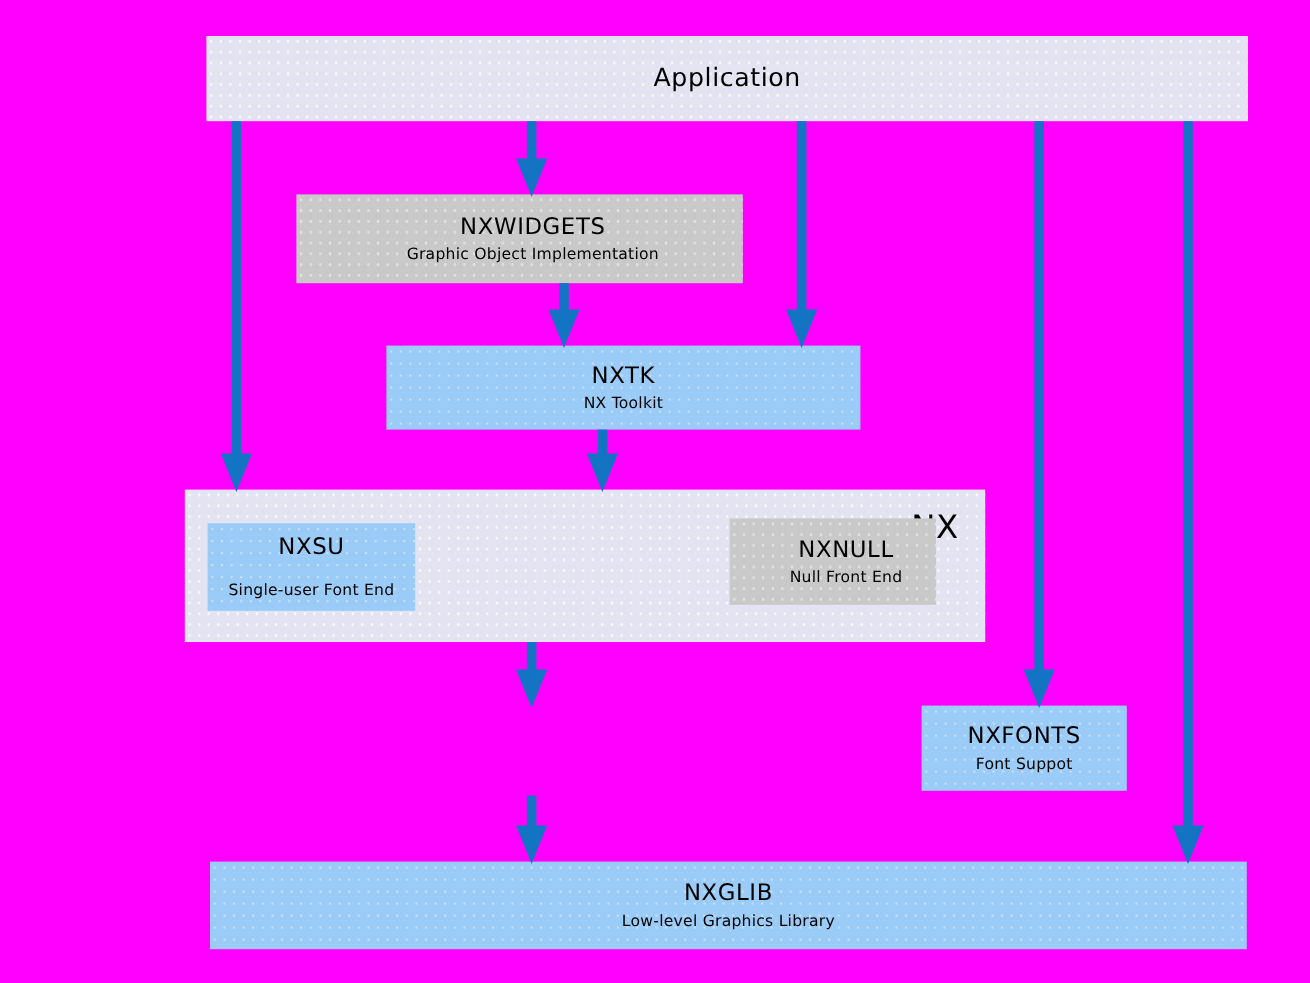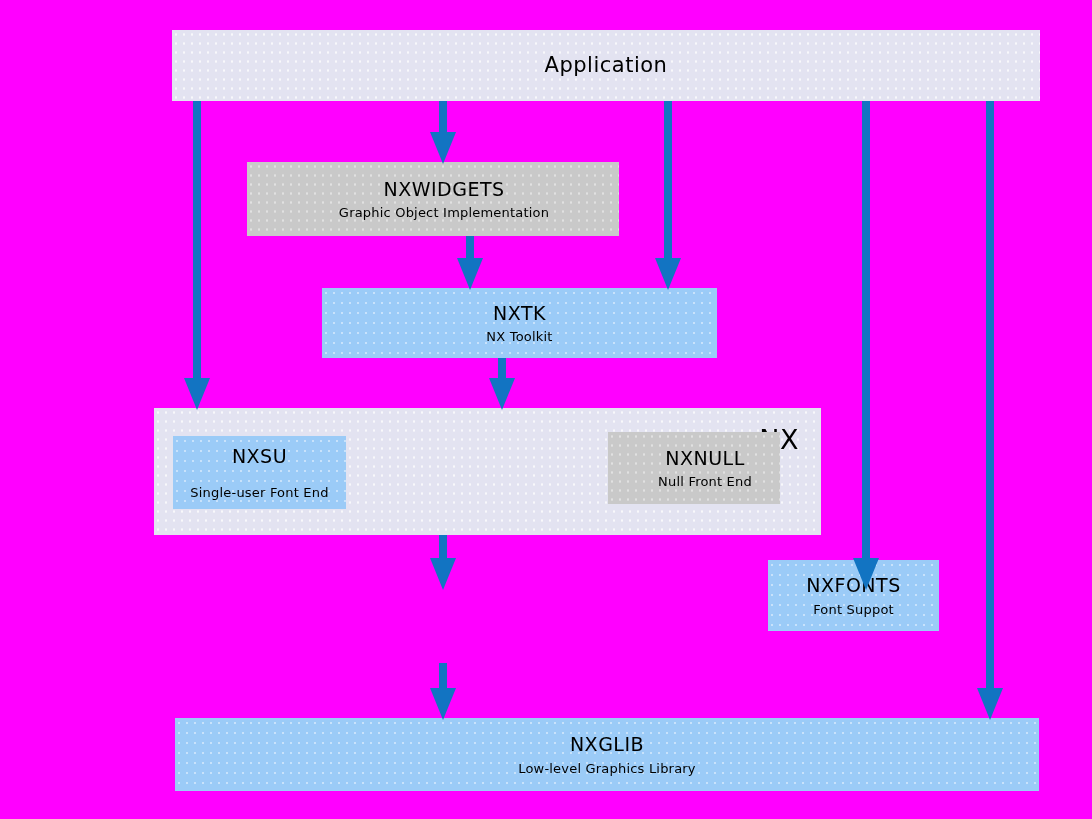--- a/index.html
+++ b/index.html
@@ -124,21 +124,21 @@
     </div>
 
 
     <div class="box gray" style="left:416px; top:24px; width:172px; height:72px;margin-left:38px;">
       <div class="title">NXNULL</div>
       <div class="subtitle">Null Front End</div>
     </div>
   </div>
 
 
-  <div class="box blue" style="left:768px; top:560px; width:171px; height:71px;">
+  <div class="box blue" style="left:768px; top:588px; width:171px; height:71px;">
     <div class="title">NXFONTS</div>
     <div class="subtitle">Font Suppot</div>
   </div>
 
   <div class="box blue" style="left:175px; top:718px; width:864px; height:73px;">
     <div class="title">NXGLIB</div>
     <div class="subtitle">Low-level Graphics Library</div>
   </div>
 
   <div class="arrow" style="left:184px; top:101px; height:309px;">

